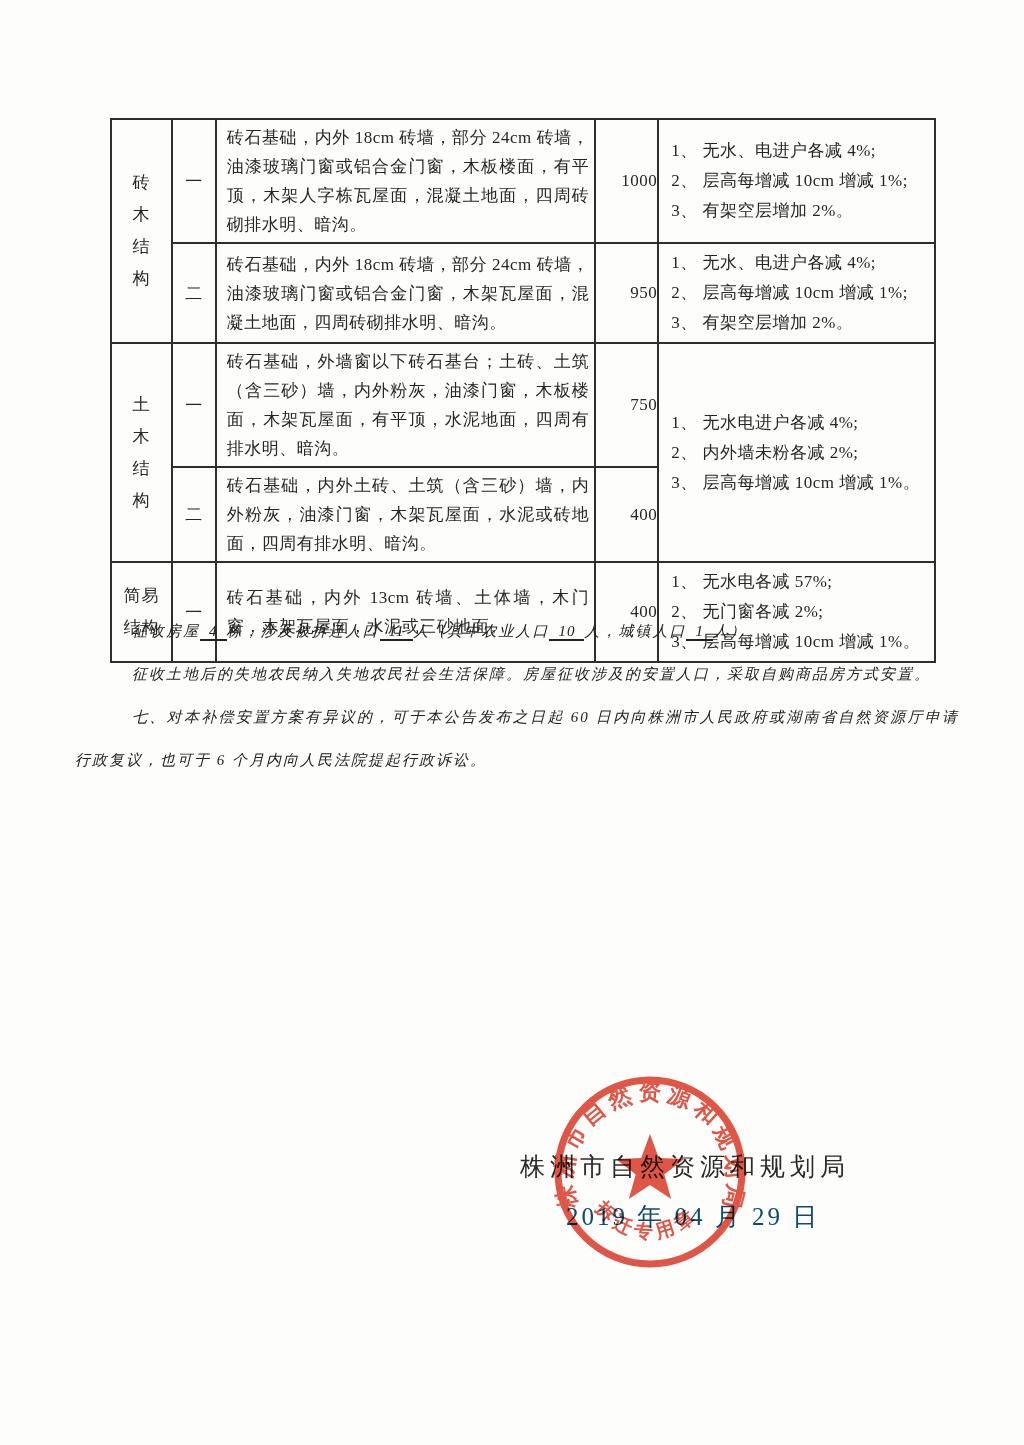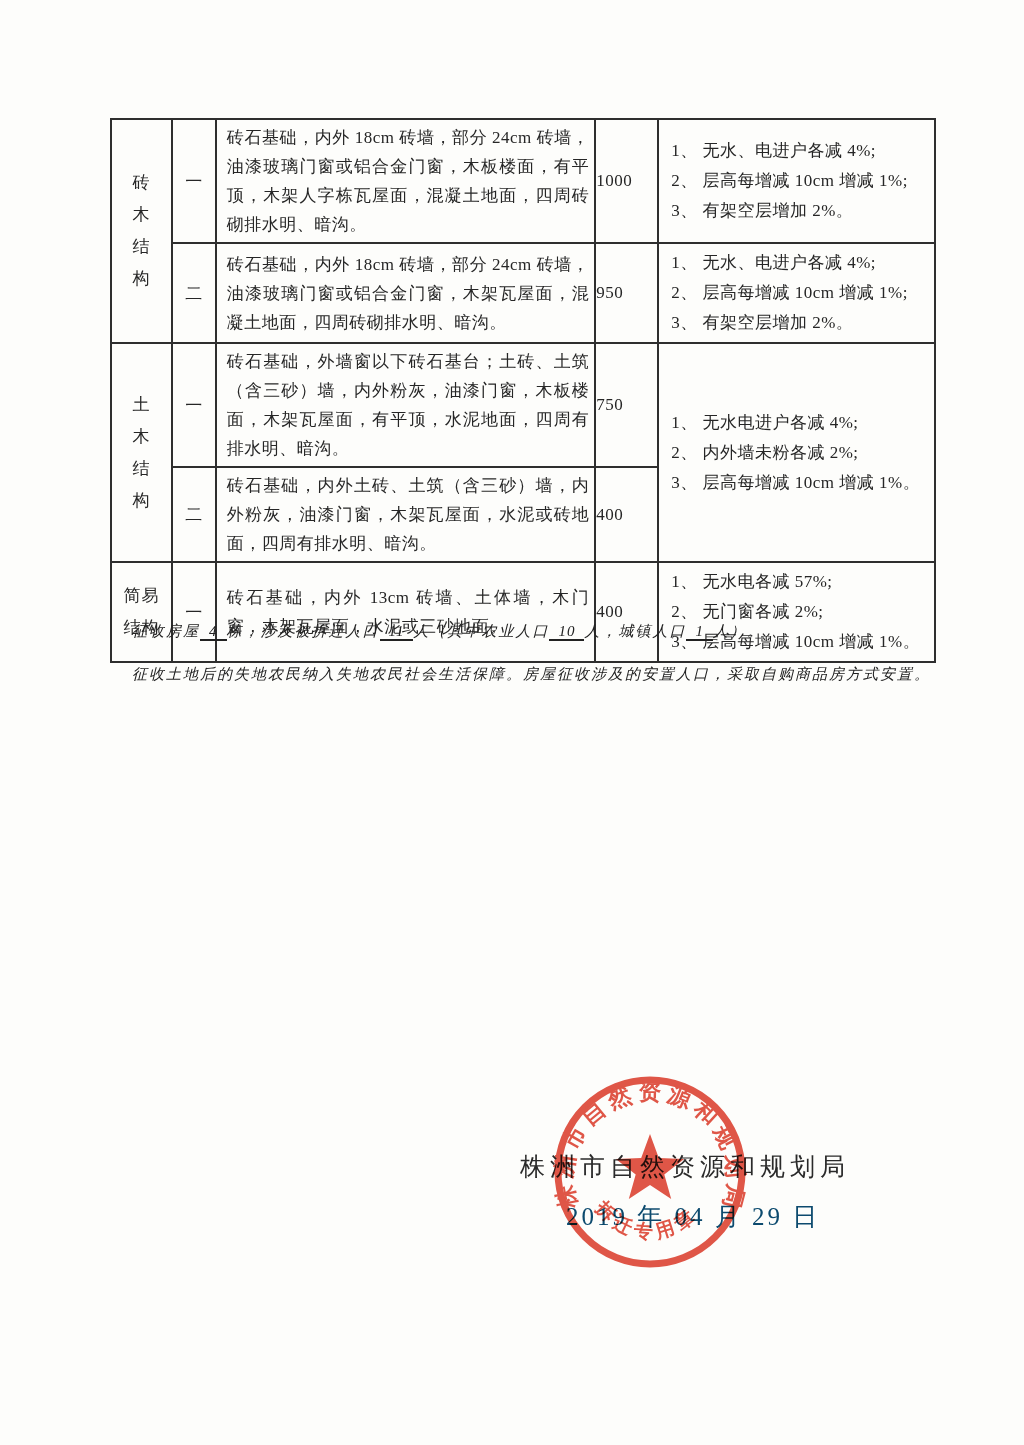--- a/index.html
+++ b/index.html
@@ -36,21 +36,21 @@
     letter-spacing:1px;
   }
   td.c-grade { width:42px; text-align:center; font-size:19px; }
   td.c-desc {
     width:362px;
     padding:3px 5px 3px 10px;
     line-height:29px;
     letter-spacing:0.5px;
     text-align:justify;
   }
-  td.c-price { width:60px; text-align:left; font-size:19px; letter-spacing:0.5px; }
+  td.c-price { width:60px; text-align:right; font-size:19px; letter-spacing:0.5px; }
   td.c-adj { width:264px; padding:4px 10px 4px 12px; }
   .adj-line { line-height:30px; letter-spacing:0.5px; white-space:nowrap; }
 
   tr.r1 { height:119px; }
   tr.r2 { height:85px; }
   tr.r3 { height:108px; }
   tr.r4 { height:90px; }
   tr.r5 { height:75px; }
 
   
@@ -162,20 +162,21 @@
           <div class="adj-line">3、 层高每增减 10cm 增减 1%。</div>
         </td>
       </tr>
     </tbody>
       </table>
   </div>
 
   <div class="body-text">
     <p><span>征收房屋</span><span class="num">4</span><span>栋，涉及被拆迁人口</span><span class="num">11</span><span>人（其中农业人口</span><span class="num">10</span><span>人，城镇人口</span><span class="num">1</span><span>人）。</span></p>
     <p>征收土地后的失地农民纳入失地农民社会生活保障。房屋征收涉及的安置人口，采取自购商品房方式安置。</p>
+    <p>七、对本补偿安置方案有异议的，可于本公告发布之日起 60 日内向株洲市人民政府或湖南省自然资源厅申请行政复议，也可于 6 个月内向人民法院提起行政诉讼。</p>
   </div>
 
   <div class="signature-org">株洲市自然资源和规划局</div>
   <div class="signature-date">2019 年 04 月 29 日</div>
 
   <svg class="seal" viewBox="0 0 200 200" aria-hidden="true">
     <defs>
       <path id="arcTop" d="M 30 140 A 78 78 0 1 1 170 140" fill="none"></path>
       <path id="arcBottom" d="M 42 129 A 64 64 0 0 0 158 129" fill="none"></path>
     </defs>

